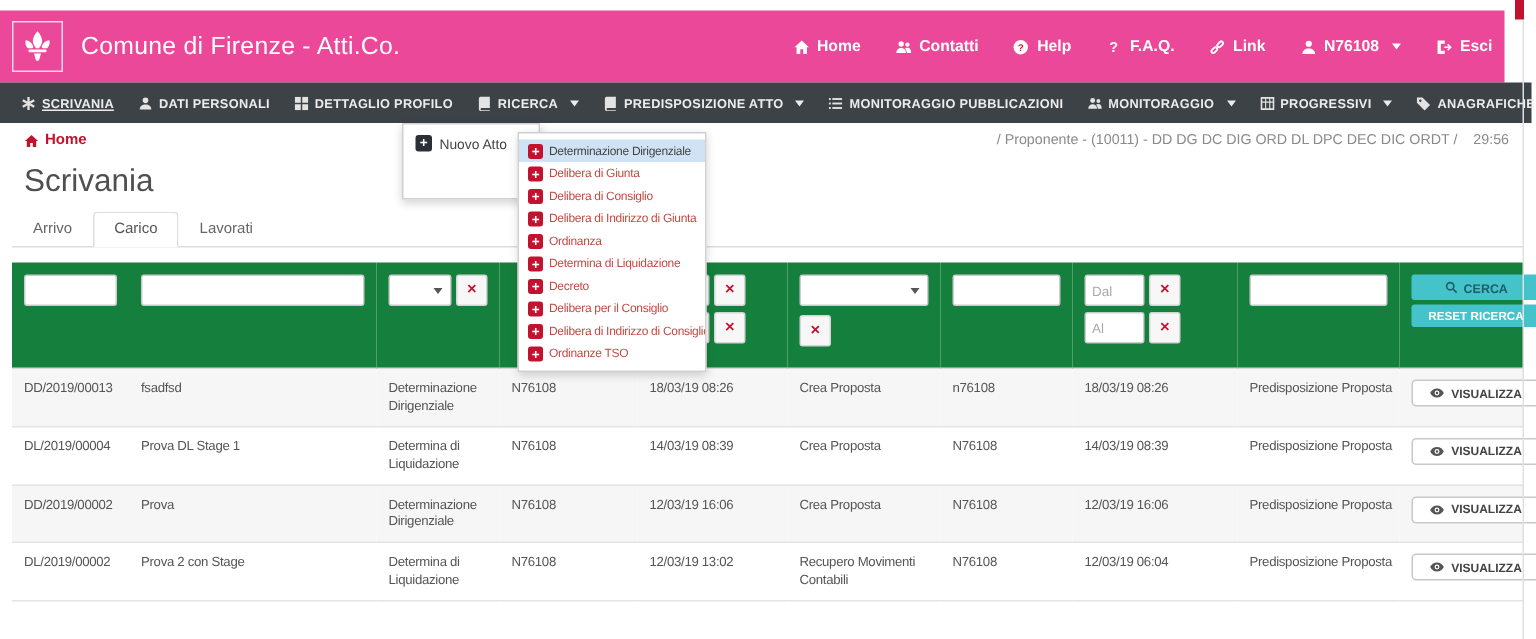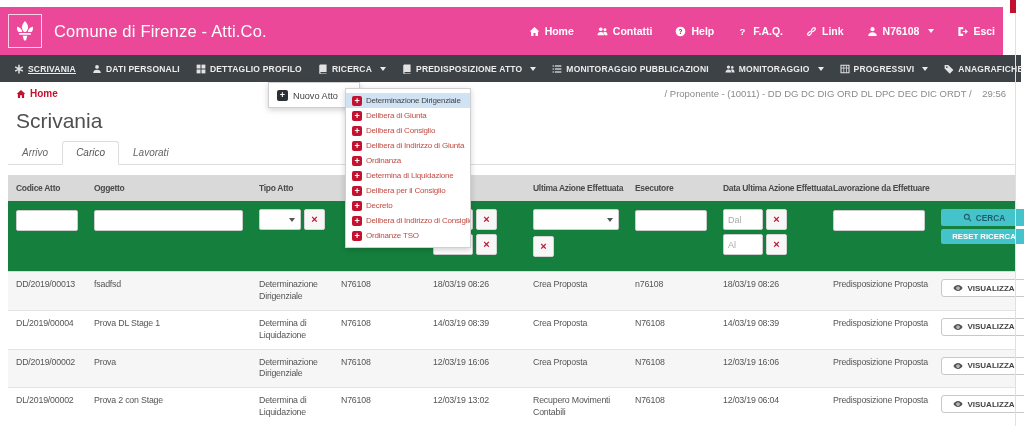--- a/index.html
+++ b/index.html
@@ -34,21 +34,21 @@
   
   .crumb-row{display:flex;justify-content:space-between;align-items:flex-start;padding:6px 16px 2px;}
   .crumb-left{display:flex;align-items:center;gap:4px;color:#c3122f;font-size:10px;font-weight:bold;cursor:pointer;}
   .crumb-left .icn{width:10px;height:10px;}
   .crumb-right{color:#8a8a8a;font-size:9.5px;padding-right:2px;}
   .crumb-right .timer{margin-left:8px;color:#8a8a8a;}
 
   .page-title{font-size:21px;color:#4f4f4f;font-weight:normal;margin:8px 0 7px 16px;}
 
   
-  .tabs{margin:0 8px;border-bottom:1px solid #ddd;display:flex;align-items:flex-end;font-style:italic;}
+  .tabs{margin:0 8px;border-bottom:1px solid #ddd;display:flex;align-items:flex-end;}
   .tab{padding:5px 13px 6px;font-size:10px;color:#666;cursor:pointer;position:relative;top:1px;border:1px solid transparent;}
   .tab.active{background:#fff;border:1px solid #ddd;border-bottom-color:#fff;border-radius:3px 3px 0 0;color:#555;}
 
   
   table.grid{width:1008px;margin:10px 8px 0;border-collapse:collapse;table-layout:fixed;}
   .grid th{background:#d9d9d9;text-align:left;padding:8px 8px;font-size:8.5px;letter-spacing:-.3px;color:#4a4a4a;white-space:nowrap;overflow:visible;font-weight:bold;}
   .grid tr.filters td{padding:8px 8px 12px;vertical-align:top;border-bottom:1px solid #d9d9d9;background:#15803d;}
   .grid input[type=text]{height:21px;border:1px solid #ccc;border-radius:2px;font-size:9px;padding:0 4px;box-sizing:border-box;font-family:"Liberation Sans",sans-serif;color:#555;}
   .grid input::placeholder{color:#aaa;}
   .sel{display:inline-block;position:relative;background:#fff;border:1px solid #ccc;border-radius:2px;height:21px;box-sizing:border-box;vertical-align:top;}
@@ -61,21 +61,21 @@
   .btn-cerca .icn{width:9px;height:9px;color:#1f5d68;}
   .btn-reset{height:15px;margin-top:3px;color:#fff;font-size:7.8px;}
   .grid tbody td{padding:7px 8px;border-top:1px solid #e3e3e3;font-size:8.8px;letter-spacing:-.2px;color:#555;vertical-align:top;line-height:1.35;word-wrap:break-word;}
   .grid tbody tr:nth-child(odd){background:#f6f6f6;}
   .grid tbody tr:last-child td{border-bottom:1px solid #e3e3e3;}
   .grid tbody td.nw{white-space:nowrap;overflow:visible;}
   .btn-vis{display:flex;align-items:center;justify-content:center;gap:4px;width:86px;padding:3px 0;background:#fff;border:1px solid #c8c8c8;border-radius:3px;font-size:8px;font-weight:bold;color:#444;cursor:pointer;font-family:"Liberation Sans",sans-serif;}
   .btn-vis .icn{width:10px;height:10px;color:#555;}
 
   
-  .dd1{position:absolute;left:268px;top:82px;width:74px;background:#fff;border:1px solid #d0d0d0;box-shadow:0 2px 6px rgba(0,0,0,.18);padding:7px 8px 6px;z-index:40;}
+  .dd1{position:absolute;left:268px;top:82px;width:74px;background:#fff;border:1px solid #d0d0d0;box-shadow:0 2px 6px rgba(0,0,0,.18);padding:7px 8px 31px;z-index:40;}
   .dd-parent{display:flex;align-items:center;gap:5px;font-size:9.2px;color:#444;cursor:pointer;white-space:nowrap;}
   .dd2{position:absolute;left:345px;top:88px;width:124px;background:#fff;border:1px solid #d0d0d0;box-shadow:0 2px 6px rgba(0,0,0,.18);padding:4px 0;z-index:41;overflow:hidden;}
   .dd-item{display:flex;align-items:center;gap:4px;font-size:8px;letter-spacing:-.2px;color:#c14b43;padding:2.5px 6px;white-space:nowrap;cursor:pointer;}
   .dd-item.hl{background:#cfe3f5;color:#444;}
   .plus{display:inline-block;width:10px;height:10px;border-radius:2px;background:#c3122f;color:#fff;font-size:9px;line-height:10px;text-align:center;font-weight:bold;flex:0 0 auto;}
   .plus::before{content:"+";}
   .plus.dark{background:#2b3036;width:11px;height:11px;line-height:11px;}
 </style>
 </head>
 <body>
@@ -290,32 +290,20 @@
       <col style="width:82px">
       <col style="width:92px">
       <col style="width:100px">
     <col style="width:102px">
       <col style="width:88px">
       <col style="width:110px">
       <col style="width:108px">
       <col style="width:83px">
   </colgroup>
   <thead>
-    <tr>
-      <th>Codice Atto</th>
-      <th>Oggetto</th>
-      <th>Tipo Atto</th>
-      <th></th>
-      <th></th>
-      <th>Ultima Azione Effettuata</th>
-      <th>Esecutore</th>
-      <th>Data Ultima Azione Effettuata</th>
-      <th>Lavorazione da Effettuare</th>
-      <th></th>
-    </tr>
     <tr class="filters">
       <td><input type="text" style="width: 62px;"></td>
       <td><input type="text" style="width: 149px;"></td>
       <td>
         <span class="sel" style="width:42px"></span><button class="xbtn"></button>
       </td>
       <td></td>
       <td>
         <div class="dal-row">
           <input type="text" style="width: 40px;" placeholder="Dal">
@@ -478,27 +466,27 @@
     <div class="dd-item">
       <span class="plus"></span>
       <span>Ordinanza</span>
     </div>
     <div class="dd-item">
       <span class="plus"></span>
       <span>Determina di Liquidazione</span>
     </div>
     <div class="dd-item">
       <span class="plus"></span>
+      <span>Decreto</span>
+    </div>
+    <div class="dd-item">
+      <span class="plus"></span>
       <span>Delibera per il Consiglio</span>
     </div>
     <div class="dd-item">
       <span class="plus"></span>
-      <span>Decreto</span>
-    </div>
-    <div class="dd-item">
-      <span class="plus"></span>
       <span>Delibera di Indirizzo di Consiglio</span>
     </div>
     <div class="dd-item">
       <span class="plus"></span>
       <span>Ordinanze TSO</span>
     </div>
   </div>
 
 </body></html>

